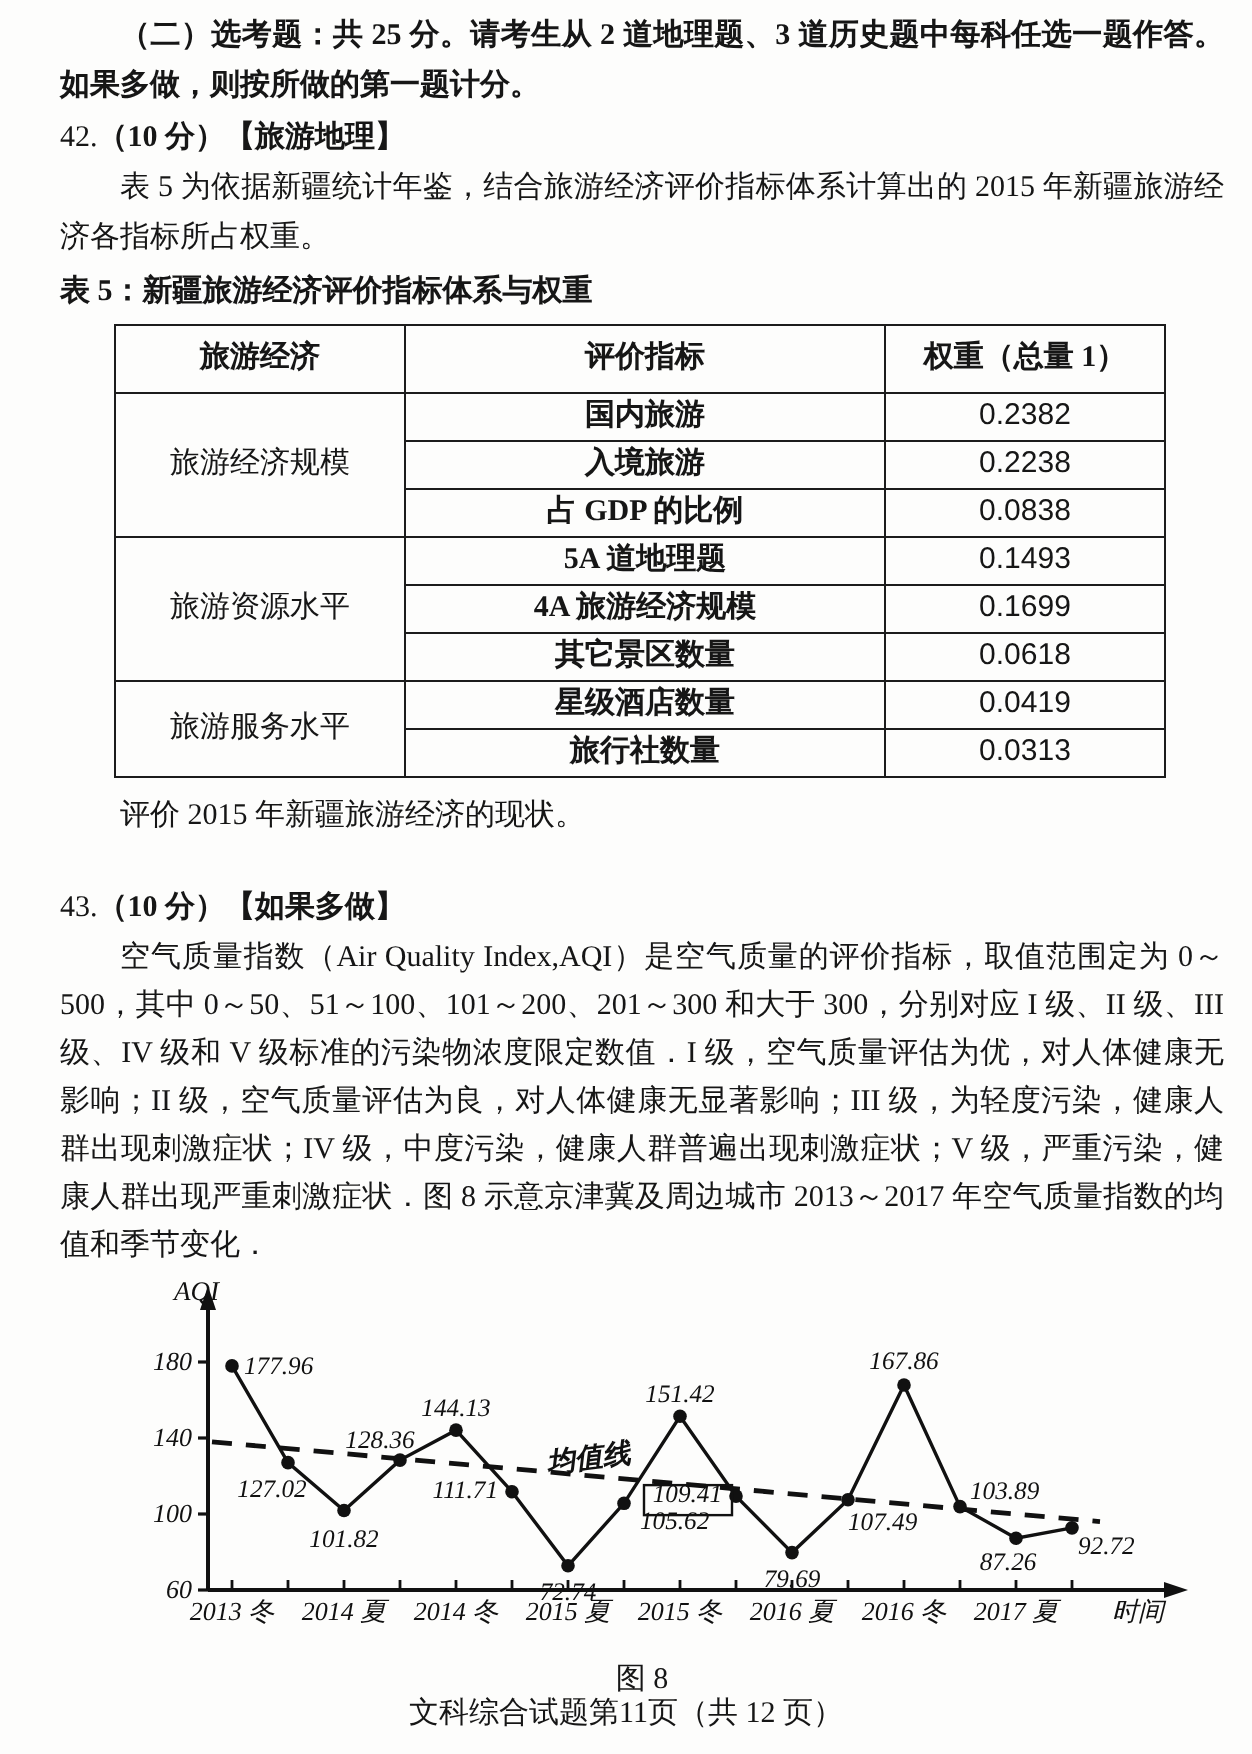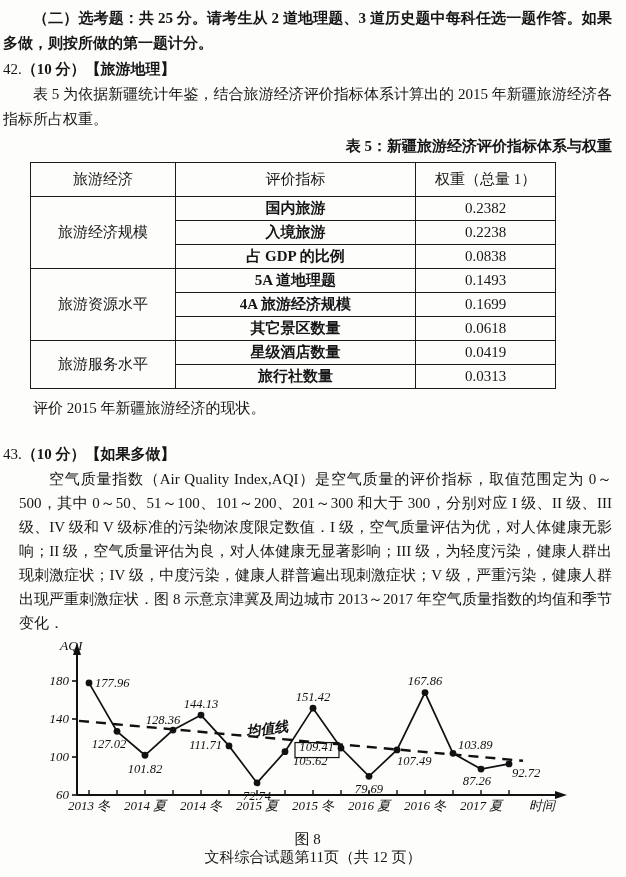--- a/index.html
+++ b/index.html
@@ -1,45 +1,45 @@
 <!DOCTYPE html>
 <html><head>
 <meta charset="utf-8">
 <style>
   html,body{margin:0;padding:0;}
   body{
     width:626px;height:877px;background:#fdfdfc;position:relative;overflow:hidden;
     font-family:"Liberation Serif","DejaVu Serif",serif;color:#161616;
   }
-  .page{padding:6px 14px 0 3px;font-size:15px;line-height:25px;}
+  .page{padding:6px 14px 0 30px;font-size:15px;line-height:25px;}
   p{margin:0;}
   .bold{font-weight:700;}
   .indent{text-indent:2em;}
   .justify{text-align:justify;}
   .q-head{margin-top:1px;}
-  .table-caption{text-align:right;font-weight:700;margin-top:2px;}
+  .table-caption{text-align:left;font-weight:700;margin-top:2px;}
   table.weight-table{
     border-collapse:collapse;table-layout:fixed;width:525px;
     margin:3px 0 0 27px;
   }
   .weight-table th,.weight-table td{
     border:1.6px solid #1c1c1c;text-align:center;padding:0;
     font-size:15px;line-height:1.1;
   }
-  .weight-table th{height:33px;font-weight:400;}
+  .weight-table th{height:33px;font-weight:700;}
   .weight-table td{height:23px;}
   .weight-table col.c1{width:145px;}
   .weight-table col.c2{width:240px;}
   .weight-table col.c3{width:140px;}
   .indicator-cell{font-weight:700;}
   .group-cell{font-weight:400;}
-  .weight-cell{font-weight:400;font-family:Liberation Serif, serif;}
+  .weight-cell{font-weight:400;font-family:Liberation Sans, sans-serif;}
   .task-line{margin-top:7px;}
   .q43-head{margin-top:21px;}
-  .q43-body{line-height:24px;margin-left:16px;}
+  .q43-body{line-height:24px;}
   .chart-wrap{margin:2px 0 0 28px;font-style:italic;}
   .fig-caption{text-align:center;font-weight:400;margin-top:0;}
   .final-task{margin-top:1px;}
   .footer{
     position:absolute;left:0;bottom:7px;width:100%;
     text-align:center;font-size:15px;
   }
   svg text{font-family:"Liberation Serif","DejaVu Serif",serif;fill:#111;}
 </style>
 </head>

